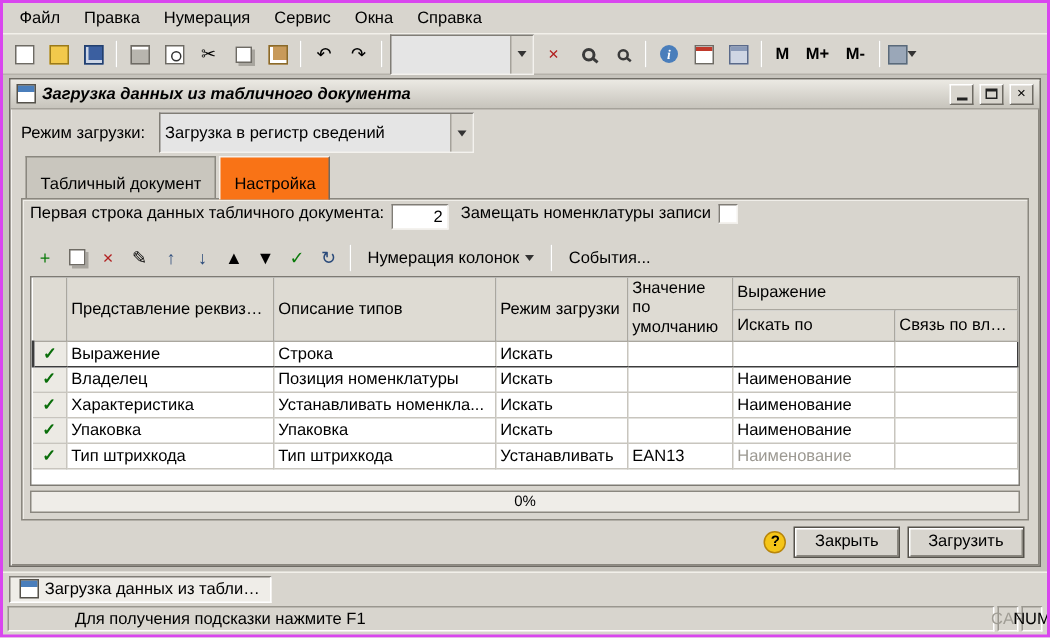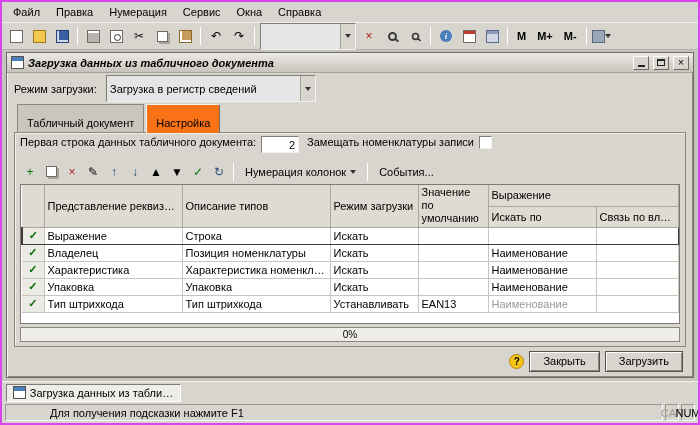--- a/index.html
+++ b/index.html
@@ -348,21 +348,21 @@
                   <td>Владелец</td>
                   <td>Позиция номенклатуры</td>
                   <td>Искать</td>
                   <td></td>
                   <td>Наименование</td>
                   <td></td>
                 </tr>
                 <tr>
                   <td class="check">✓</td>
                   <td>Характеристика</td>
-                  <td>Характеристика номенкла...</td>
+                  <td>Устанавливать номенкла...</td>
                   <td>Искать</td>
                   <td></td>
                   <td>Наименование</td>
                   <td></td>
                 </tr>
                 <tr>
                   <td class="check">✓</td>
                   <td>Упаковка</td>
                   <td>Упаковка</td>
                   <td>Искать</td>

